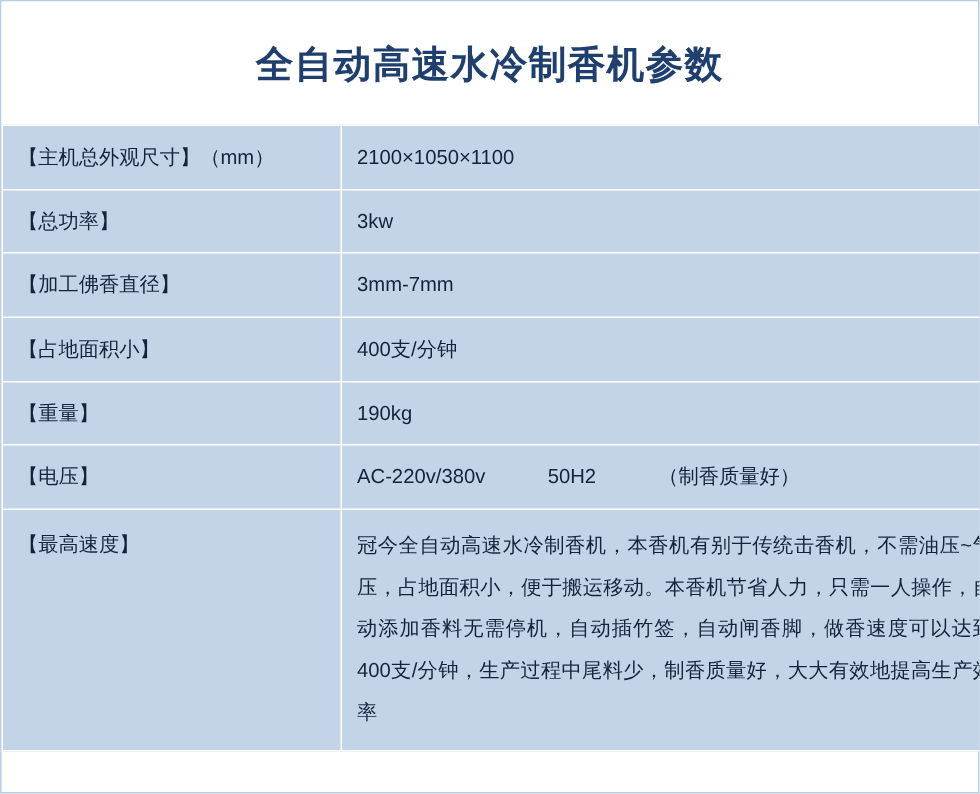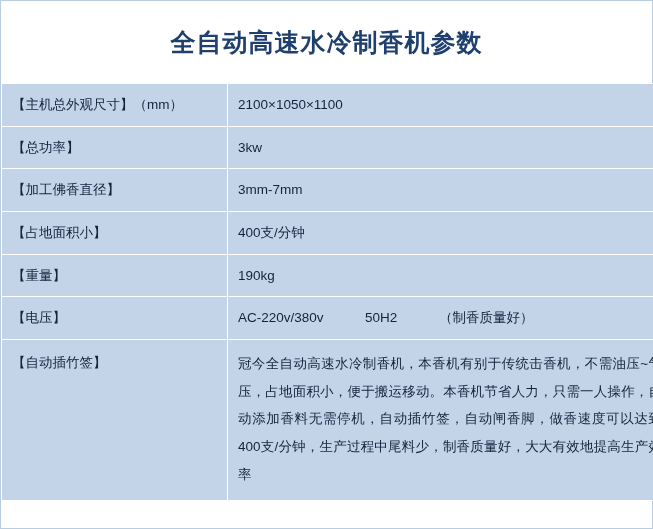--- a/index.html
+++ b/index.html
@@ -110,21 +110,21 @@
         <td class="label">【电压】</td>
         <td class="value">
           <span>AC-220v/380v</span>
           <span class="gap-wide"></span>
           <span>50H2</span>
           <span class="gap-wide"></span>
           <span>（制香质量好）</span>
         </td>
       </tr>
       <tr class="desc">
-        <td class="label">【自动插竹签】</td>
+        <td class="label">【最高速度】</td>
         <td class="value">
           <div class="desc-text">冠今全自动高速水冷制香机，本香机有别于传统击香机，不需油压~气压，占地面积小，便于搬运移动。本香机节省人力，只需一人操作，自动添加香料无需停机，自动插竹签，自动闸香脚，做香速度可以达到400支/分钟，生产过程中尾料少，制香质量好，大大有效地提高生产效率</div>
         </td>
       </tr>
     </tbody>
   </table>
 
 </div>
 
 </body></html>

